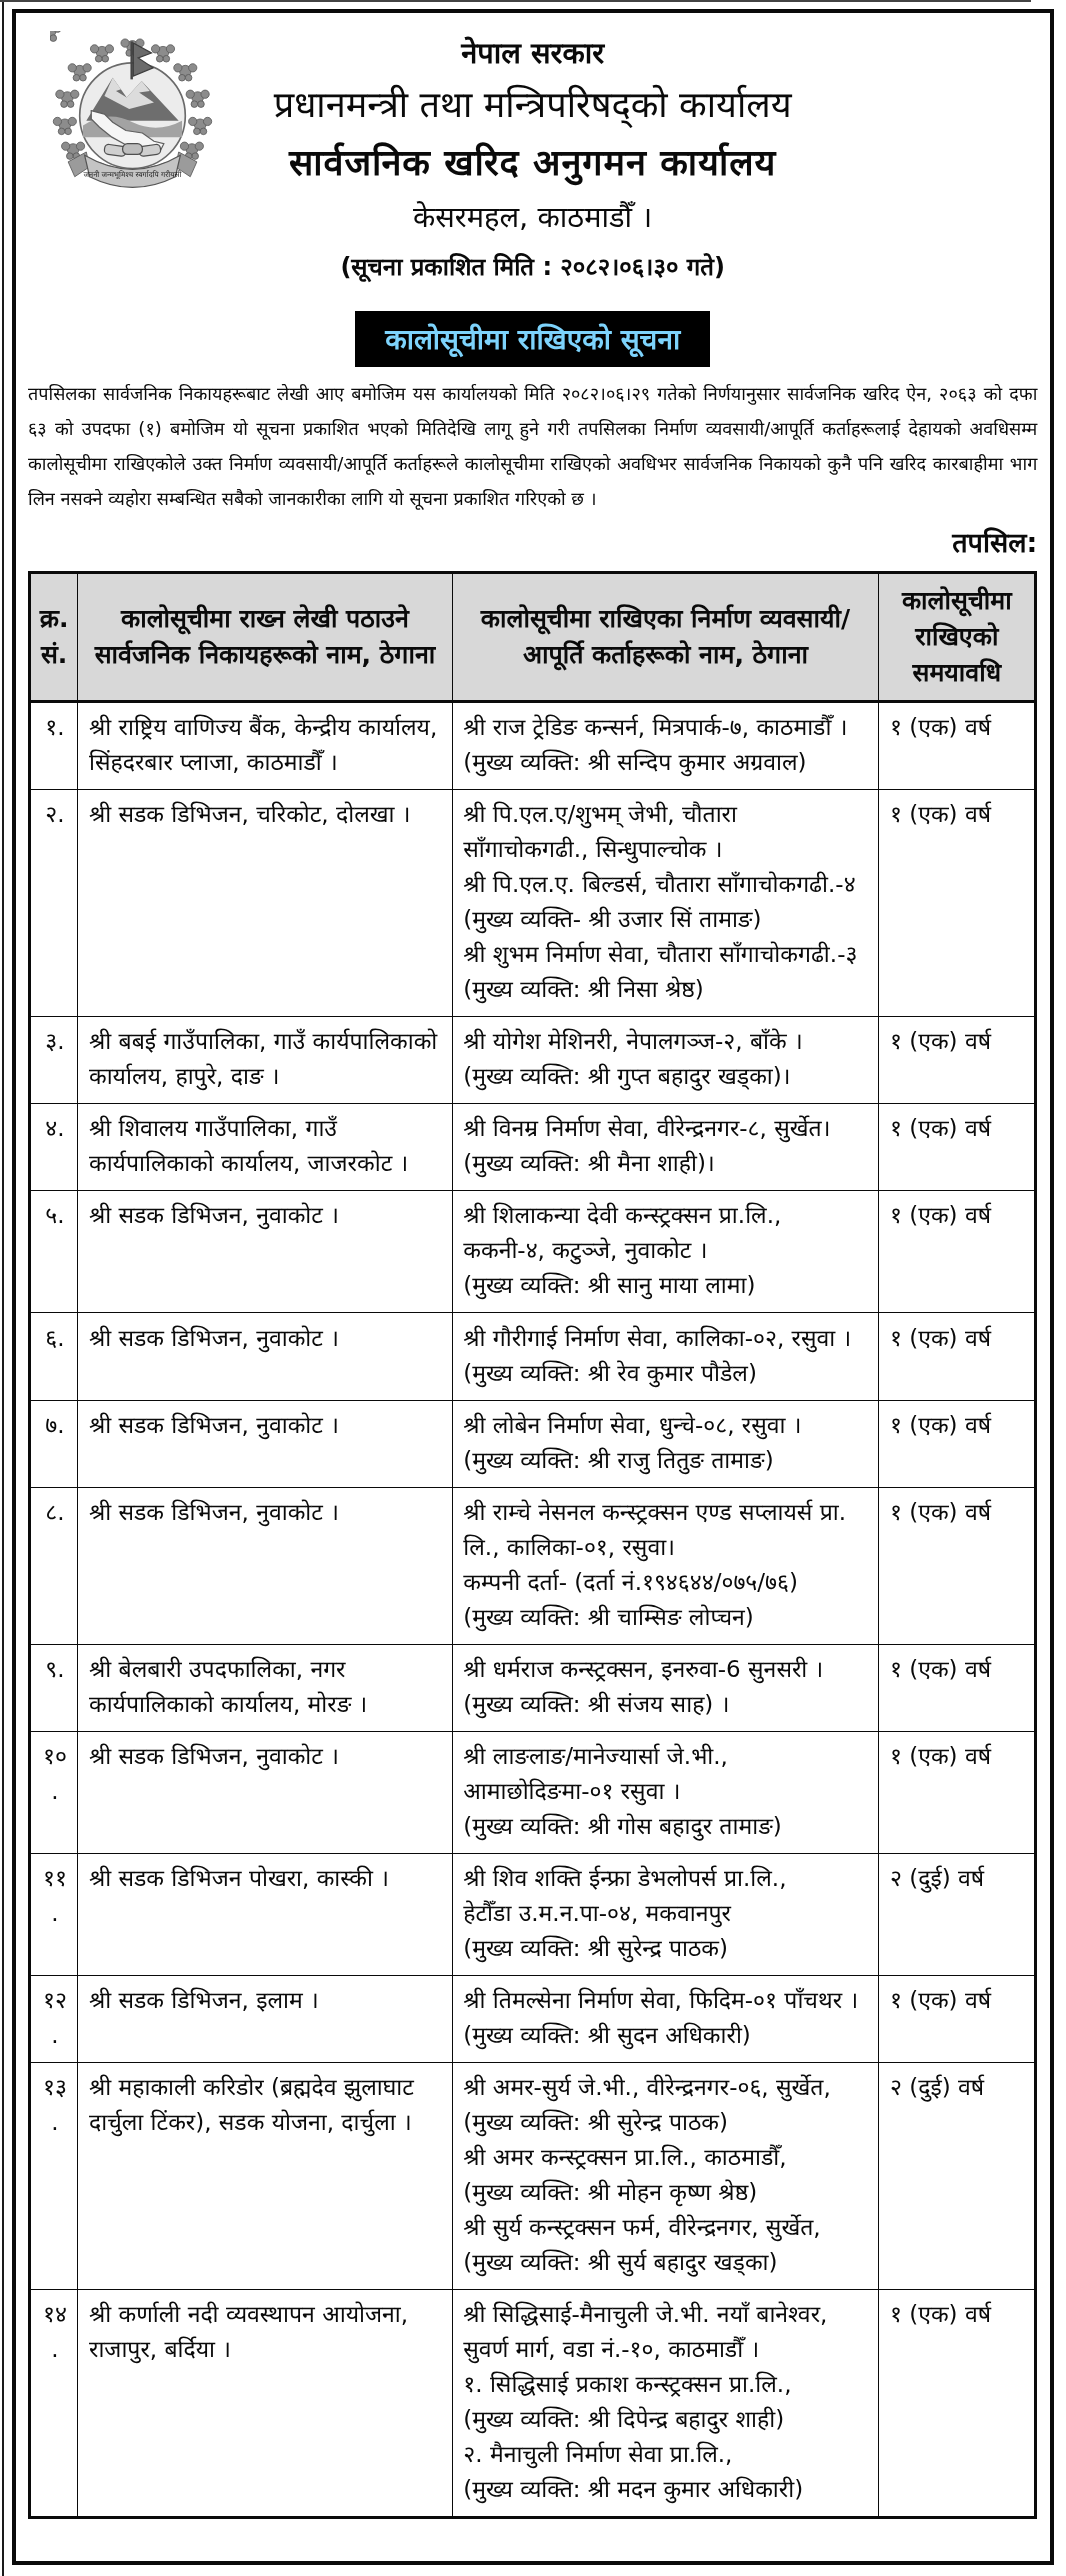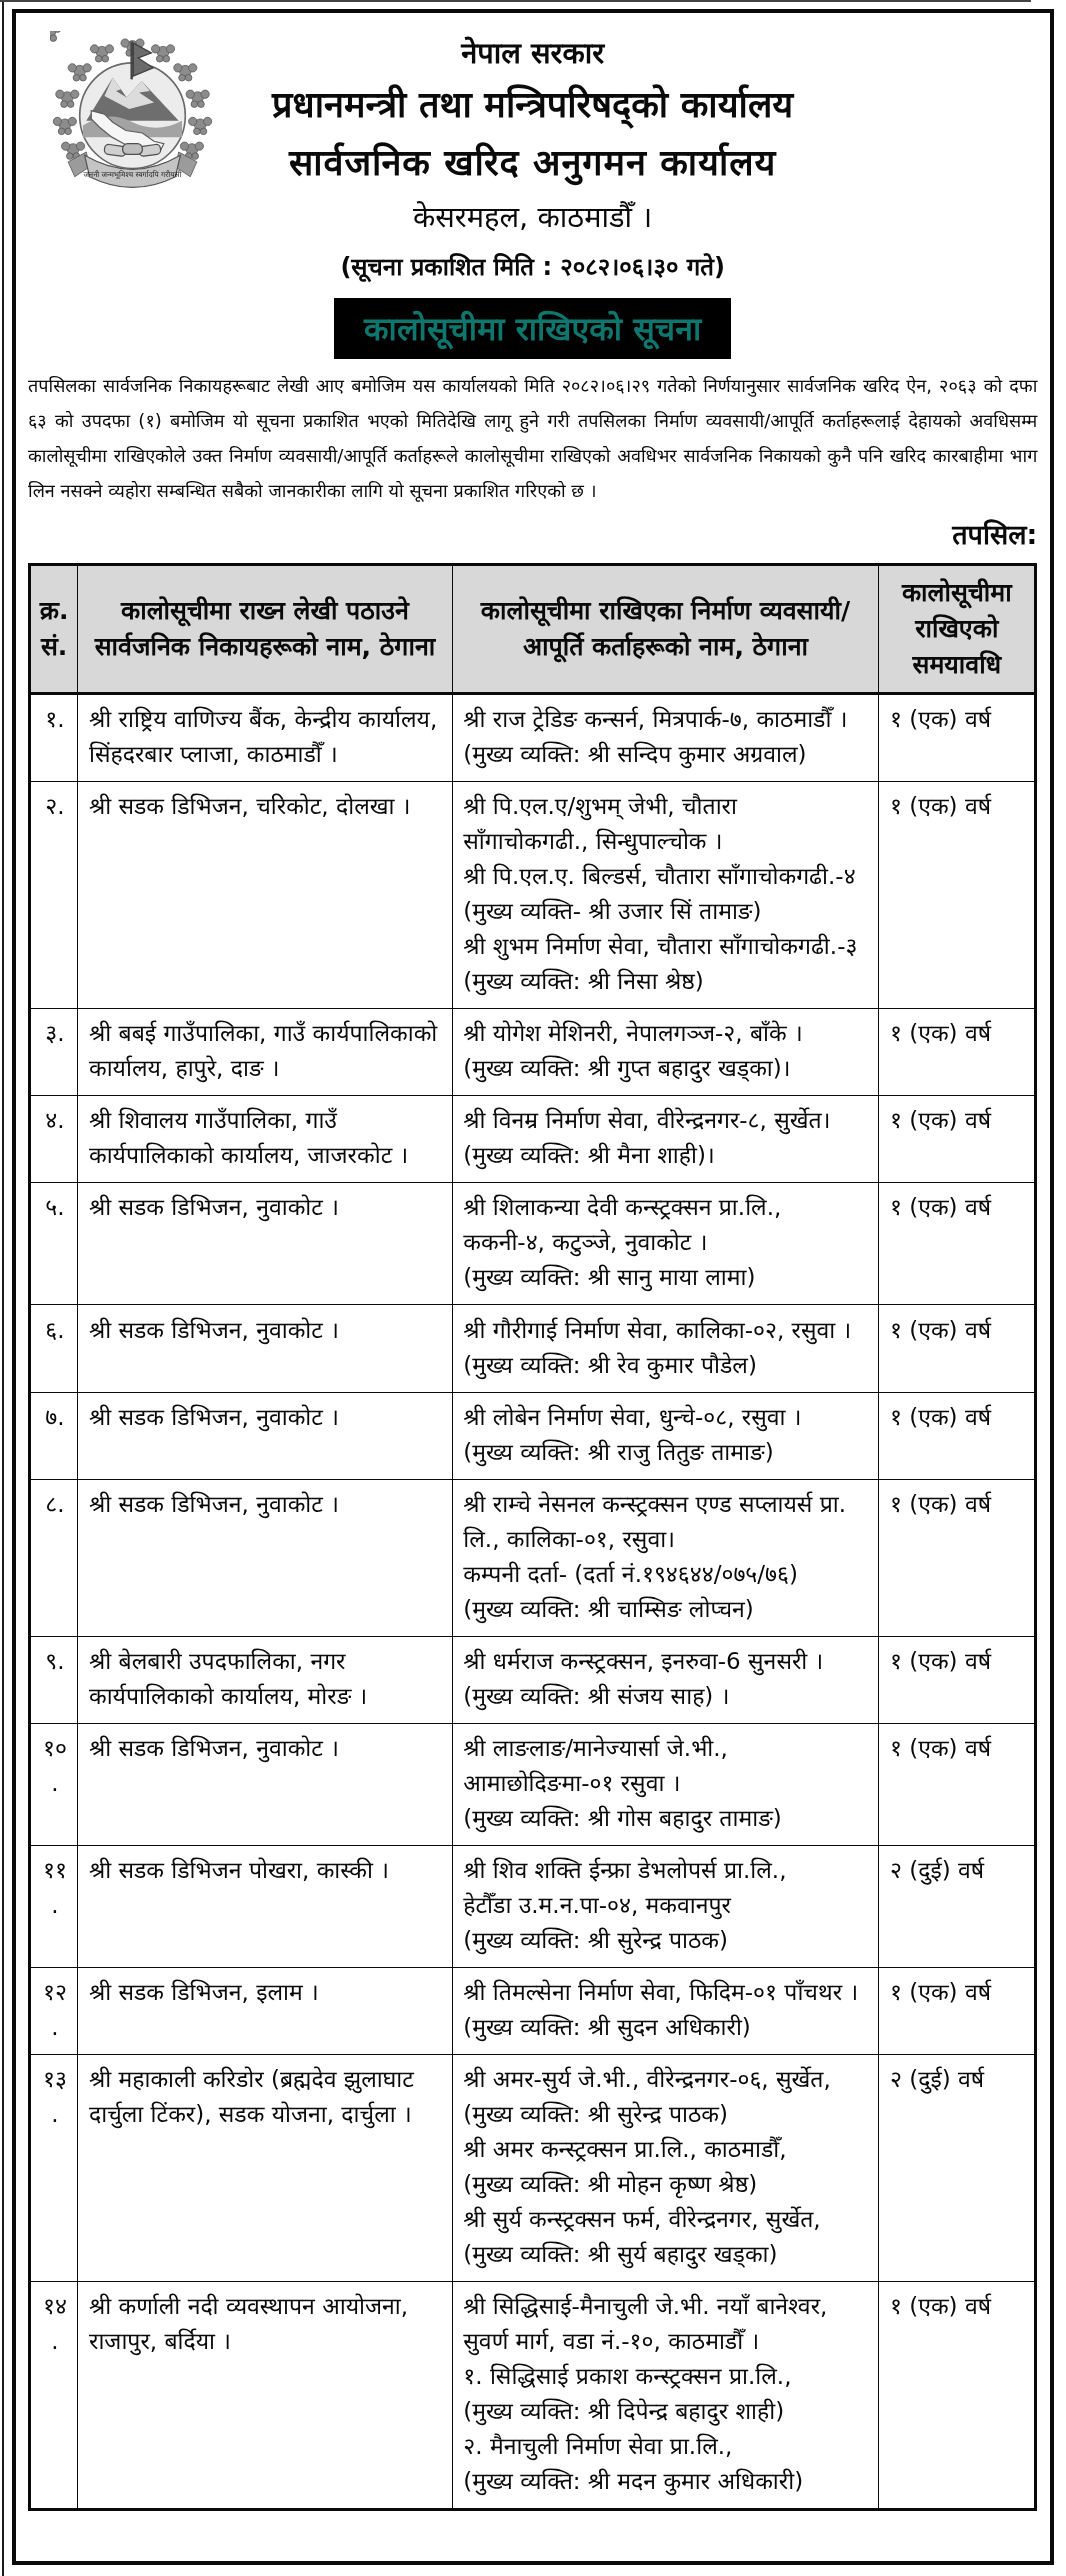--- a/index.html
+++ b/index.html
@@ -10,27 +10,27 @@
   .scan-edge-left{position:absolute;left:1.8px;top:0;width:2.7px;height:100%;background:#1a1a1a;}
   .scan-edge-top{position:absolute;top:0;left:0;width:1031px;height:1.8px;background:#444;}
   .page-frame{
     position:absolute;left:11.6px;top:9px;right:13.3px;bottom:10.7px;
     border:4.4px solid #0a0a0a;background:#ffffff;
   }
   .content{padding:7.1px 12.4px 5.3px 12.4px;position:relative;}
   .emblem-wrap{position:absolute;left:34px;top:18px;width:165px;height:171px;}
   .masthead{text-align:center;}
   .org-govt{font-size:29px;font-weight:bold;margin-top:12.4px;}
-  .org-parent{font-size:36px;font-weight:bold;margin-top:7.1px;}
+  .org-parent{font-size:36px;font-weight:normal;margin-top:7.1px;}
   .org-office{font-size:36px;font-weight:bold;margin-top:9px;letter-spacing:0.9px;}
   .org-address{font-size:29px;font-weight:normal;margin-top:10.7px;}
   .pub-date{font-size:24px;font-weight:bold;margin-top:14.2px;}
   .notice-title{
-    margin:16px auto 9px auto;width:fit-content;background:#000000;color:#0f766e;
-    font-size:32px;font-weight:bold;padding:7.1px 30px 10.7px 30px;
+    margin:29px auto 9px auto;width:fit-content;background:#000000;color:#7dd3fc;
+    font-size:28px;font-weight:bold;padding:7.1px 30px 10.7px 30px;
   }
   .notice-body{
     font-size:18px;line-height:35px;text-align:justify;margin-top:3.6px;
   }
   .details-label{font-size:27px;font-weight:bold;margin:7.1px 0 10.7px 0;text-align:right;}
   table.blacklist{
     width:100%;border-collapse:collapse;border:3.6px solid #0a0a0a;table-layout:fixed;
   }
   table.blacklist col.c-sn{width:4.8%;}
   table.blacklist col.c-agency{width:37.2%;}

